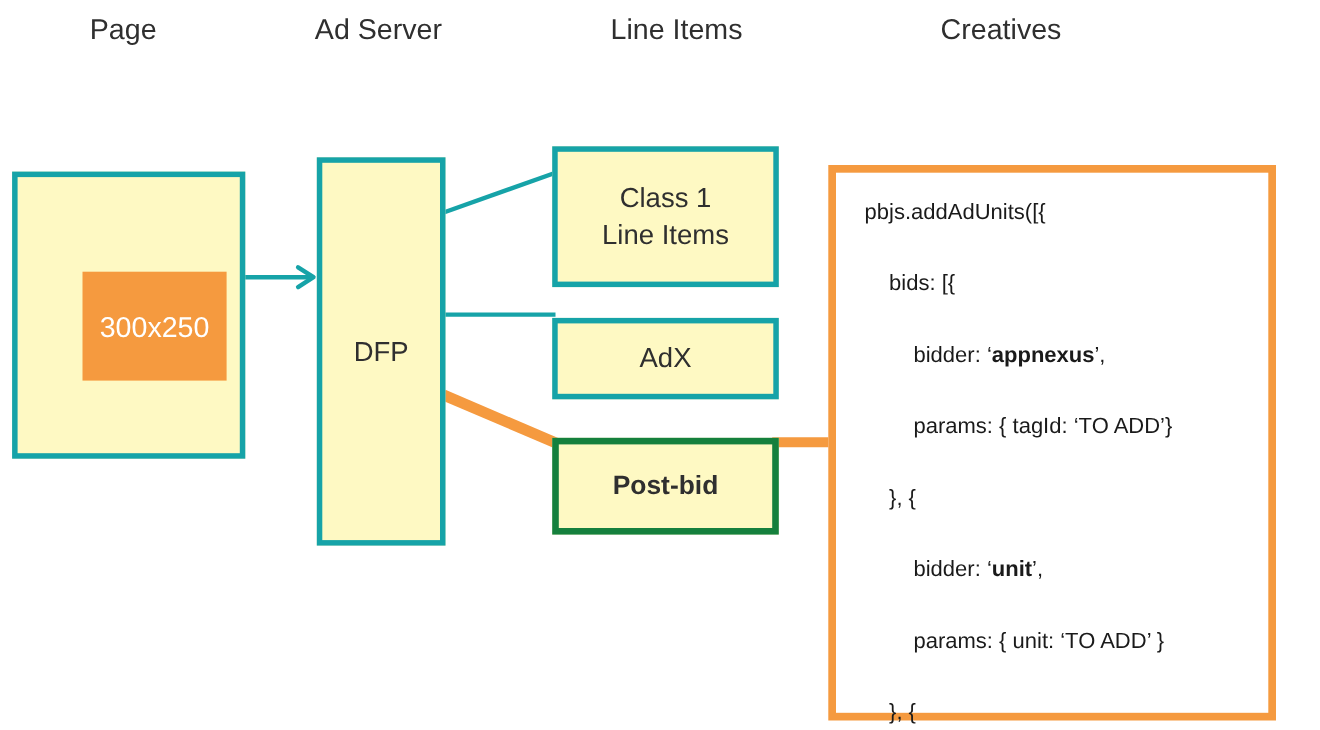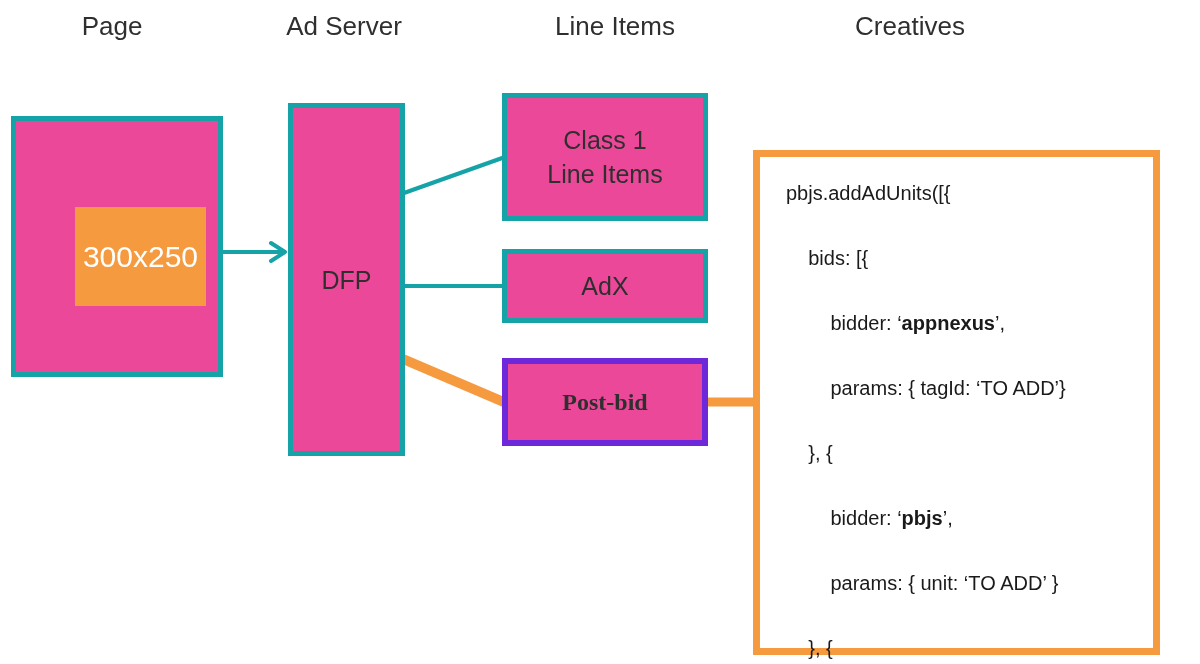--- a/index.html
+++ b/index.html
@@ -30,28 +30,29 @@
     color: #2f2f2f;
     font-weight: 400;
     white-space: nowrap;
     transform: translateX(-50%);
   }
 
   
   .box {
     position: absolute;
     box-sizing: border-box;
-    background: #ec4899;
+    background: #fef9c3;
     display: flex;
     align-items: center;
     justify-content: center;
     text-align: center;
+    margin-top: 40px;
   }
   .box.teal  { border: 5px solid #16a3a8; }
-  .box.orange{ border: 6px solid #6d28d9; font-family: Liberation Serif, serif; }
+  .box.orange{ border: 6px solid #15803d; }
 
   .box-label {
     font-size: 25px;
     line-height: 32px;
     color: #2f2f2f;
     font-weight: 400;
   }
   .box-label.bold { font-weight: bold; font-size: 24px; }
 
   
@@ -63,21 +64,21 @@
     position: absolute;
     left: 59px;   
     top: 86px;
     width: 131px;
     height: 99px;
     background: #f59a3f;
     display: flex;
     align-items: center;
     justify-content: center;
     color: #ffffff;
-    font-size: 30px;
+    font-size: 26px;
     line-height: 30px;
     letter-spacing: 0px;
   }
 
   
   #dfp-box {
     left: 288px; top: 103px; width: 117px; height: 353px;
   }
 
   
@@ -167,21 +168,21 @@
   <div class="box orange" id="postbid-box">
     <span class="box-label bold">Post-bid</span>
   </div>
 
   <div id="code-box">
     <div id="code-lines"><span class="ln">pbjs.addAdUnits([{</span>
 <span class="ln">    bids: [{</span>
 <span class="ln">        bidder: ‘<b>appnexus</b>’,</span>
 <span class="ln">        params: { tagId: ‘TO ADD’}</span>
 <span class="ln">    }, {</span>
-<span class="ln">        bidder: ‘<b>pbjs</b>’,</span>
+<span class="ln">        bidder: ‘<b>unit</b>’,</span>
 <span class="ln">        params: { unit: ‘TO ADD’ }</span>
 <span class="ln">    }, {</span>
 
 
 
 
 
 
 
 </div>

